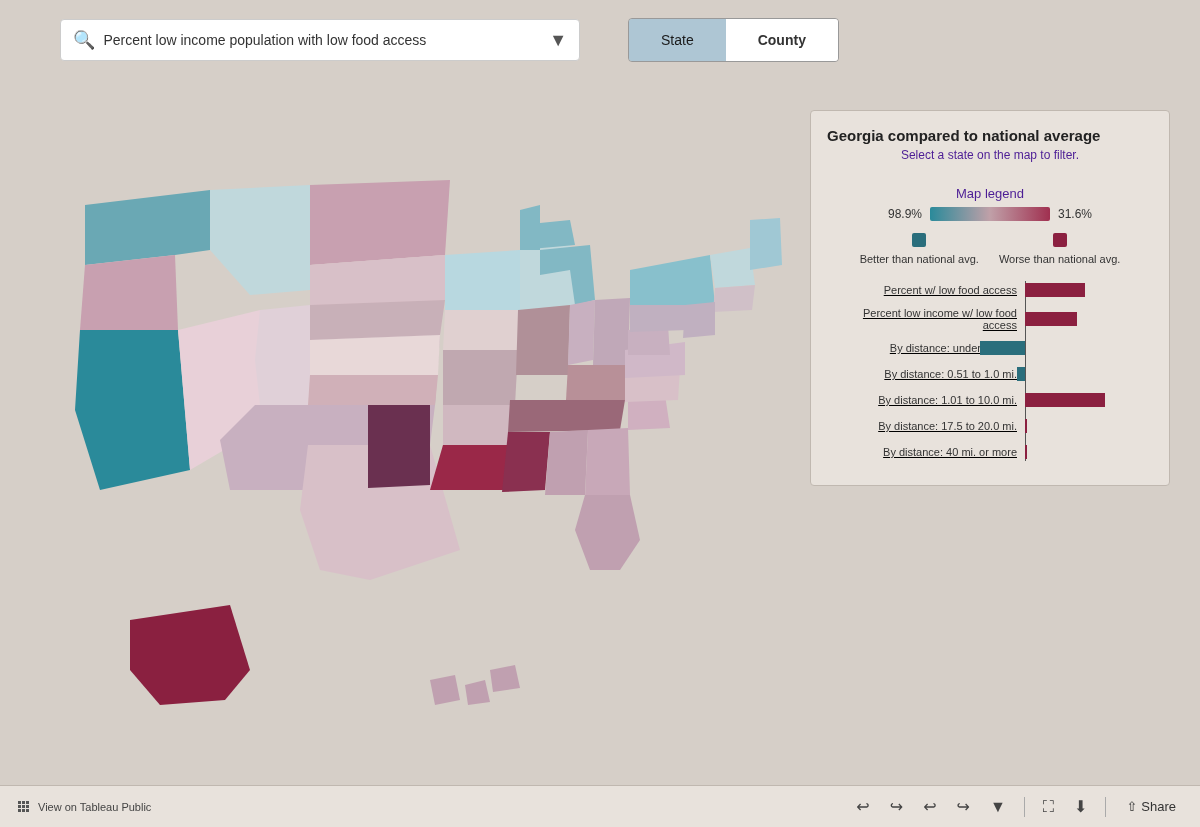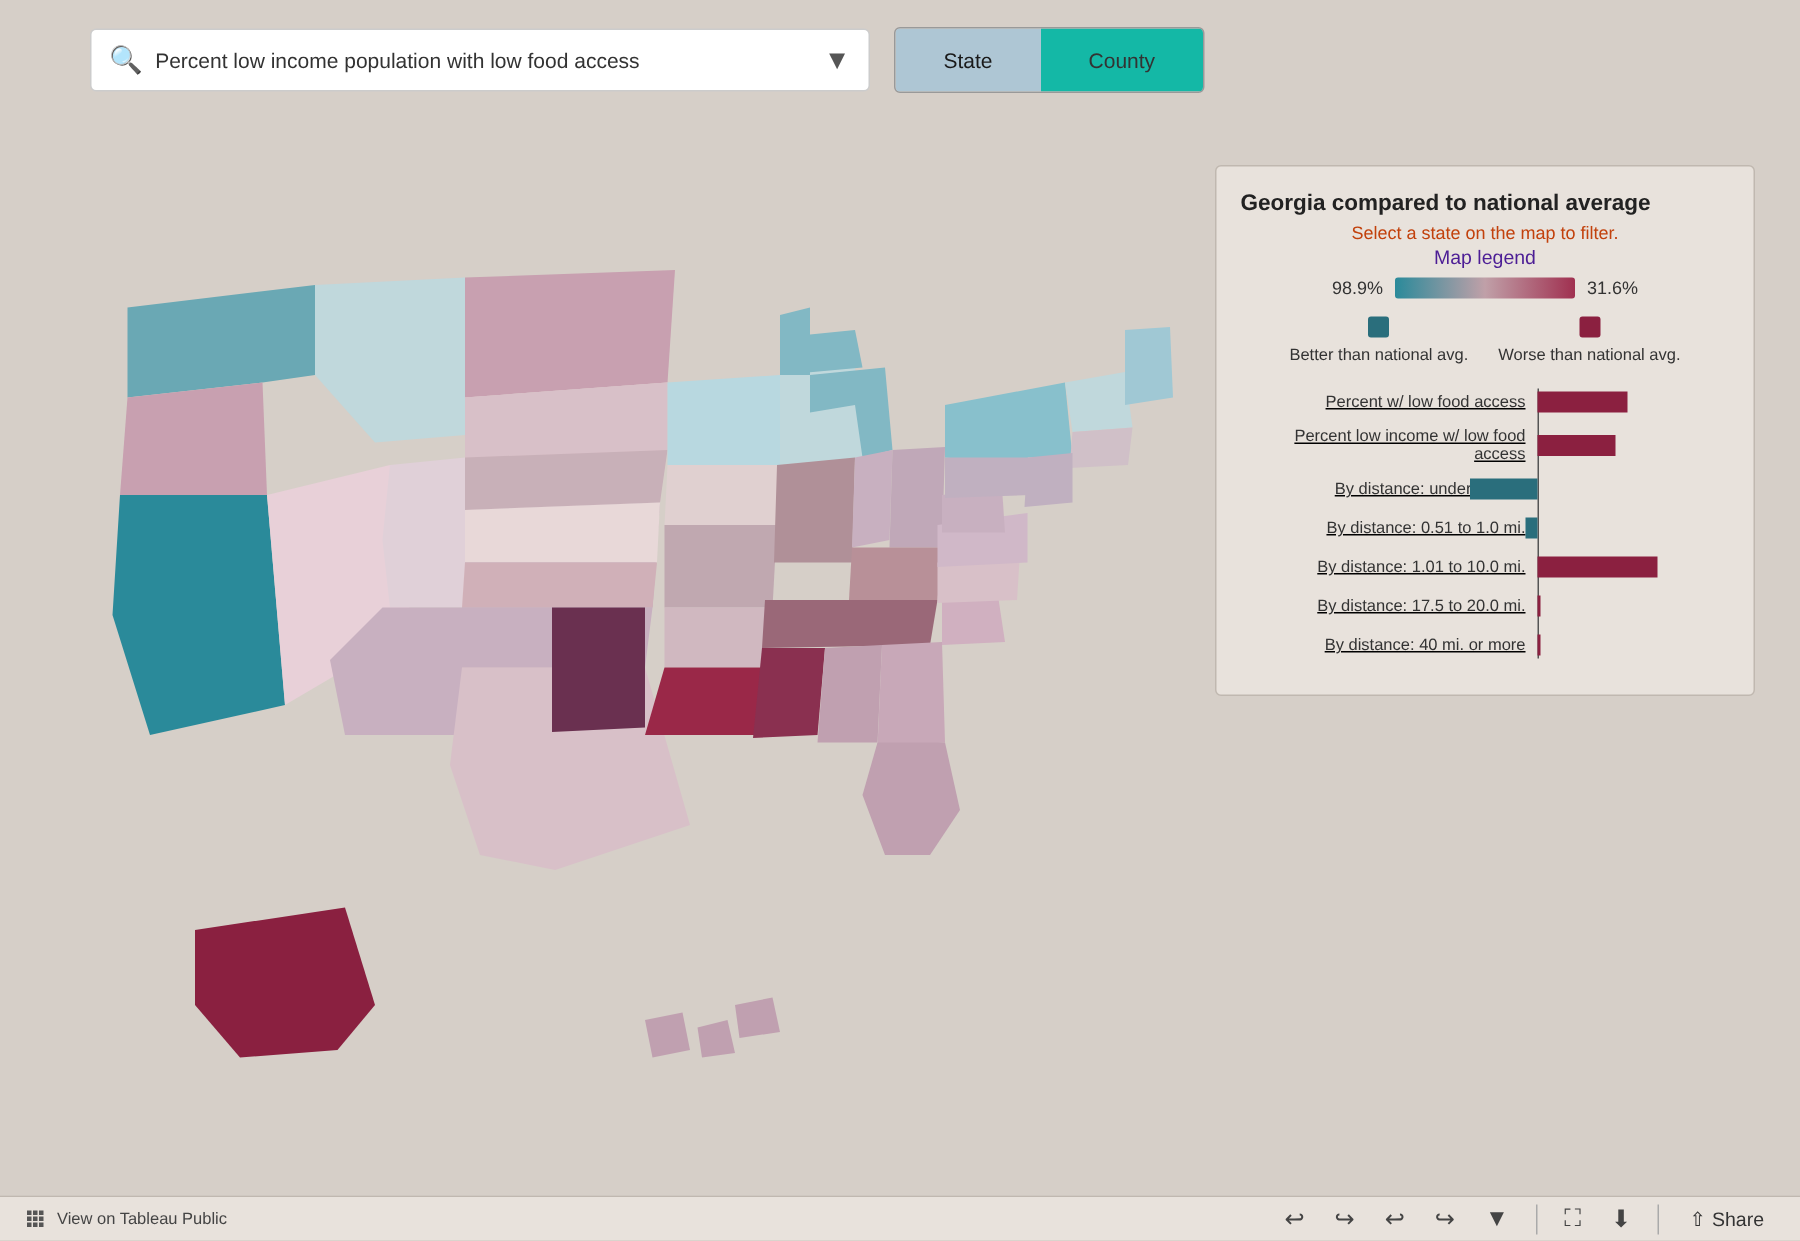--- a/index.html
+++ b/index.html
@@ -48,39 +48,41 @@
     .dropdown-arrow {
       font-size: 18px;
       color: #555;
     }
 
     .tab-group {
       display: flex;
       border: 1px solid #999;
       border-radius: 4px;
       overflow: hidden;
+      margin-left: 32px;
     }
 
     .tab-btn {
       padding: 8px 32px;
       font-size: 14px;
       font-weight: 500;
       cursor: pointer;
       border: none;
       height: 42px;
     }
 
     .tab-btn.active {
       background-color: #aec6d4;
       color: #1a1a1a;
     }
 
     .tab-btn.inactive {
-      background-color: #14b8a6;
+      background-color: #ffffff;
       color: #333;
+      font-weight: bold;
     }
 
     
     .map-area {
       position: absolute;
       top: 90px;
       left: 30px;
       width: 760px;
       height: 620px;
     }
@@ -105,22 +107,22 @@
     .panel-title {
       font-size: 15px;
       font-weight: bold;
       color: #222;
       margin-bottom: 4px;
     }
 
     .panel-subtitle {
       text-align: center;
       font-size: 12px;
-      color: #c2410c;
-      margin-bottom: 2px;
+      color: #4c1d95;
+      margin-bottom: 24px;
     }
 
     .legend-title {
       text-align: center;
       font-size: 13px;
       color: #4c1d95;
       margin-bottom: 6px;
     }
 
     .legend-gradient-row {
@@ -201,21 +203,21 @@
     .bar-negative {
       background-color: #2a6e7c;
     }
 
     
     .bottom-bar {
       position: absolute;
       bottom: 0;
       left: 0;
       right: 0;
-      height: 30px;
+      height: 42px;
       background: #e8e2dc;
       border-top: 1px solid #c0b8b0;
       display: flex;
       align-items: center;
       padding: 0 16px;
       gap: 8px;
     }
 
     .tableau-logo {
       font-size: 11px;

